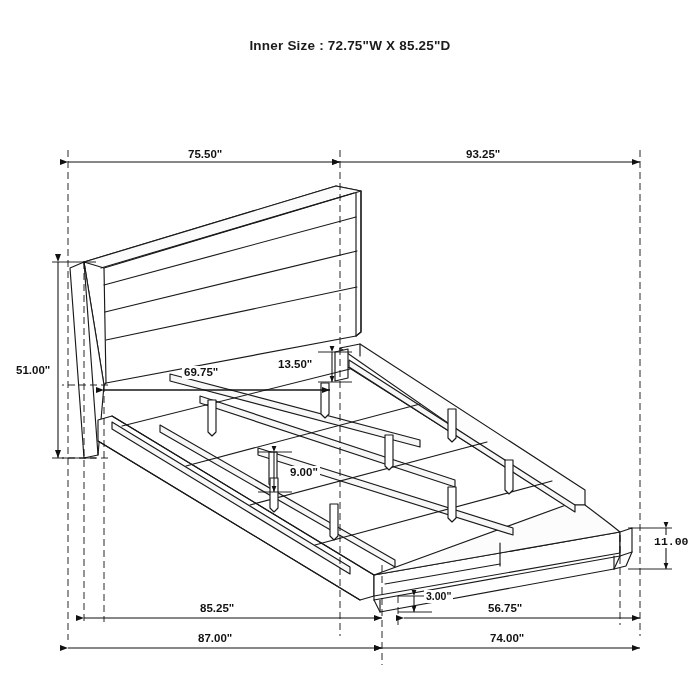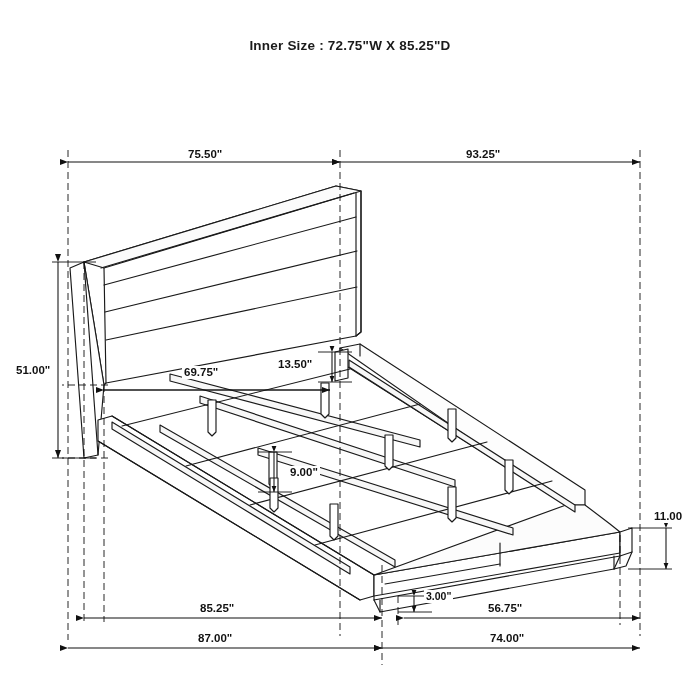--- a/index.html
+++ b/index.html
@@ -200,21 +200,21 @@
   <div class="dimlabel" style="left:464px; top:148px;">93.25"</div>
 
   <div class="dimlabel" style="left:14px; top:364px;">51.00"</div>
 
   <div class="dimlabel" style="left:182px; top:366px;">69.75"</div>
 
   <div class="dimlabel" style="left:276px; top:358px;">13.50"</div>
 
   <div class="dimlabel" style="left:288px; top:466px;">9.00"</div>
 
-  <div class="dimlabel" style="left:652px; top:510px;">11.00</div>
+  <div class="dimlabel" style="left:652px; top:535px;font-family:Liberation Mono, monospace;">11.00</div>
 
   <div class="dimlabel small" style="left:424px; top:590px;">3.00"</div>
 
   <div class="dimlabel" style="left:198px; top:602px;">85.25"</div>
   <div class="dimlabel" style="left:486px; top:602px;">56.75"</div>
 
   <div class="dimlabel" style="left:196px; top:632px;">87.00"</div>
   <div class="dimlabel" style="left:488px; top:632px;">74.00"</div>
 
 </div>

